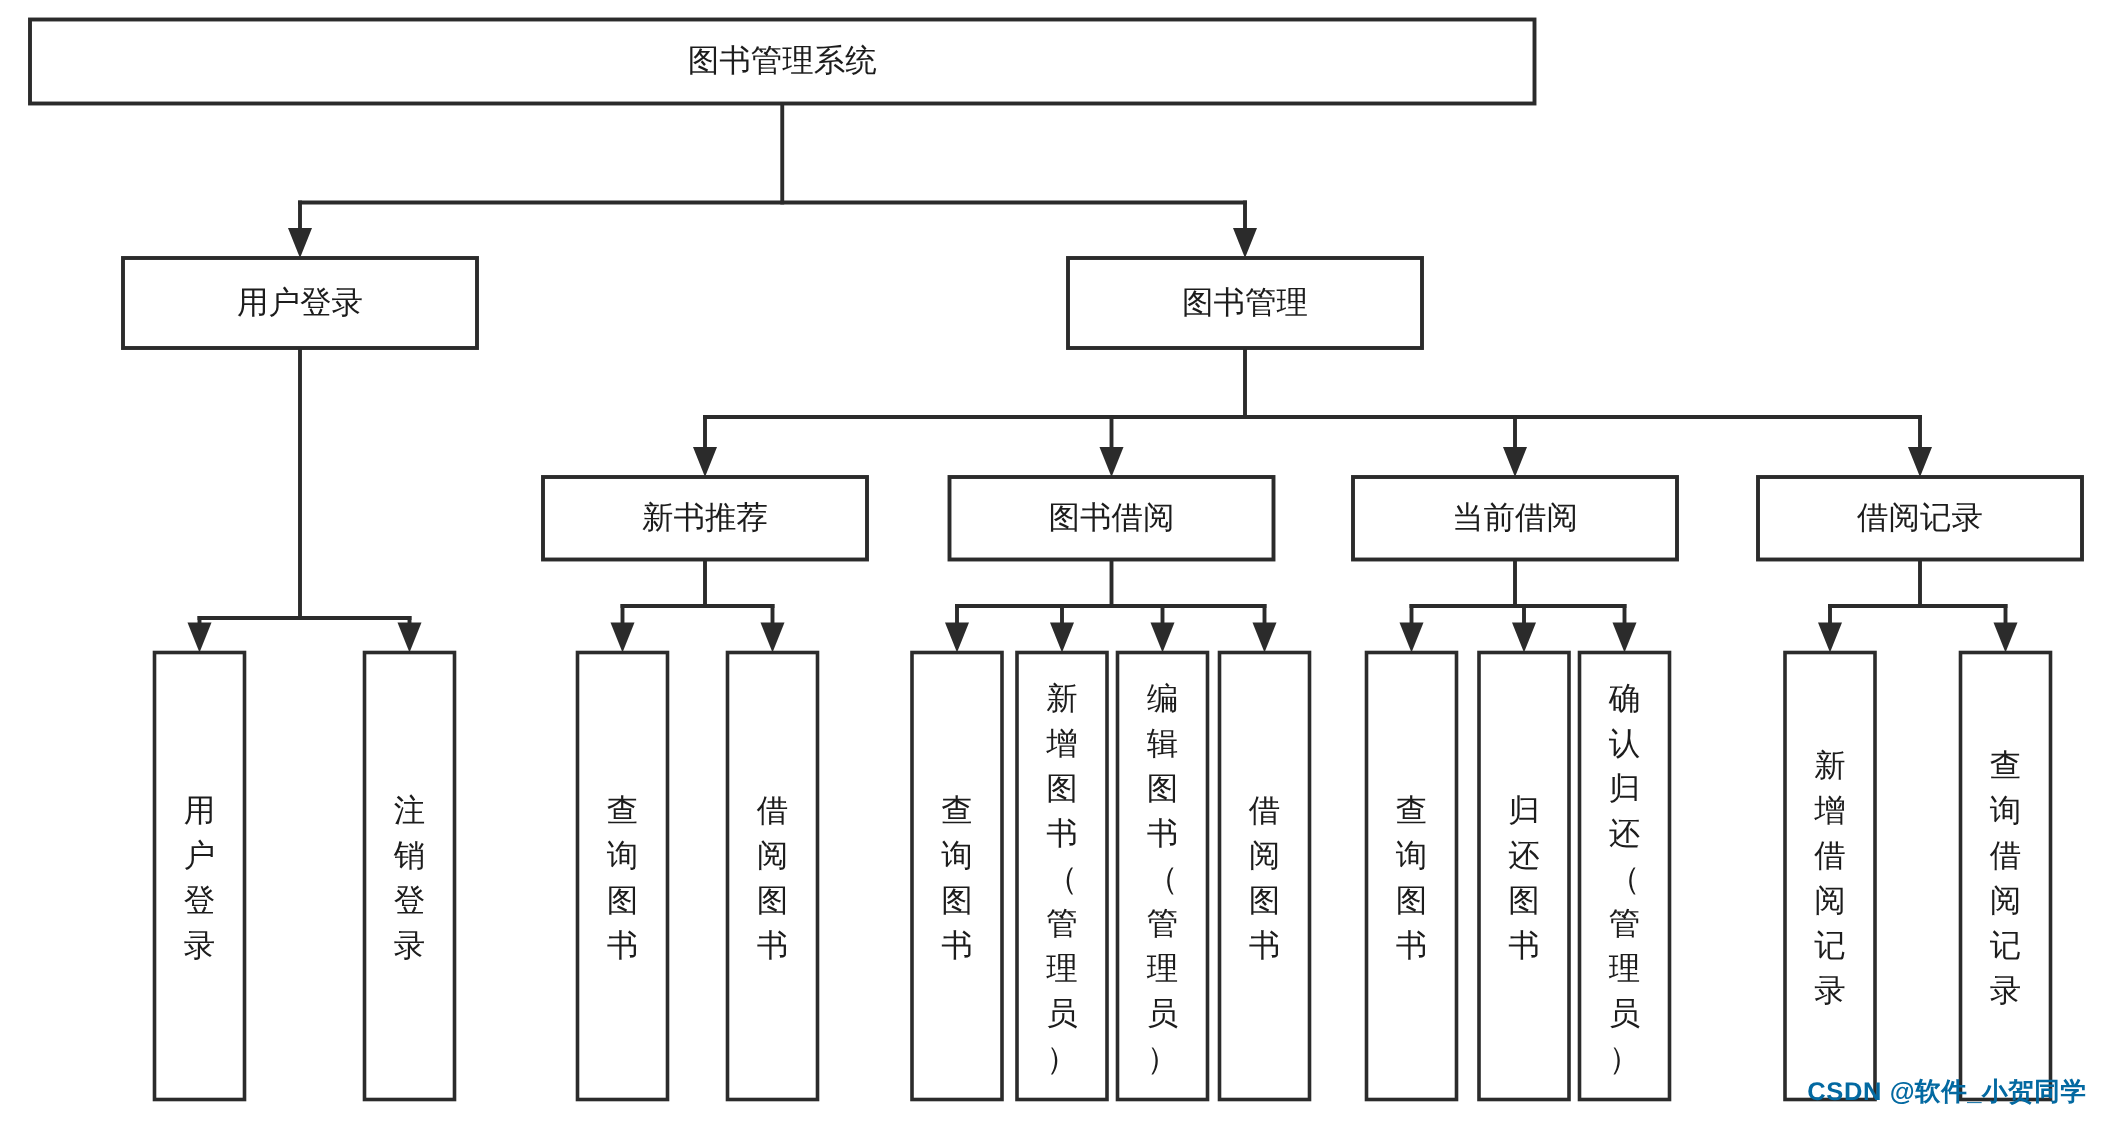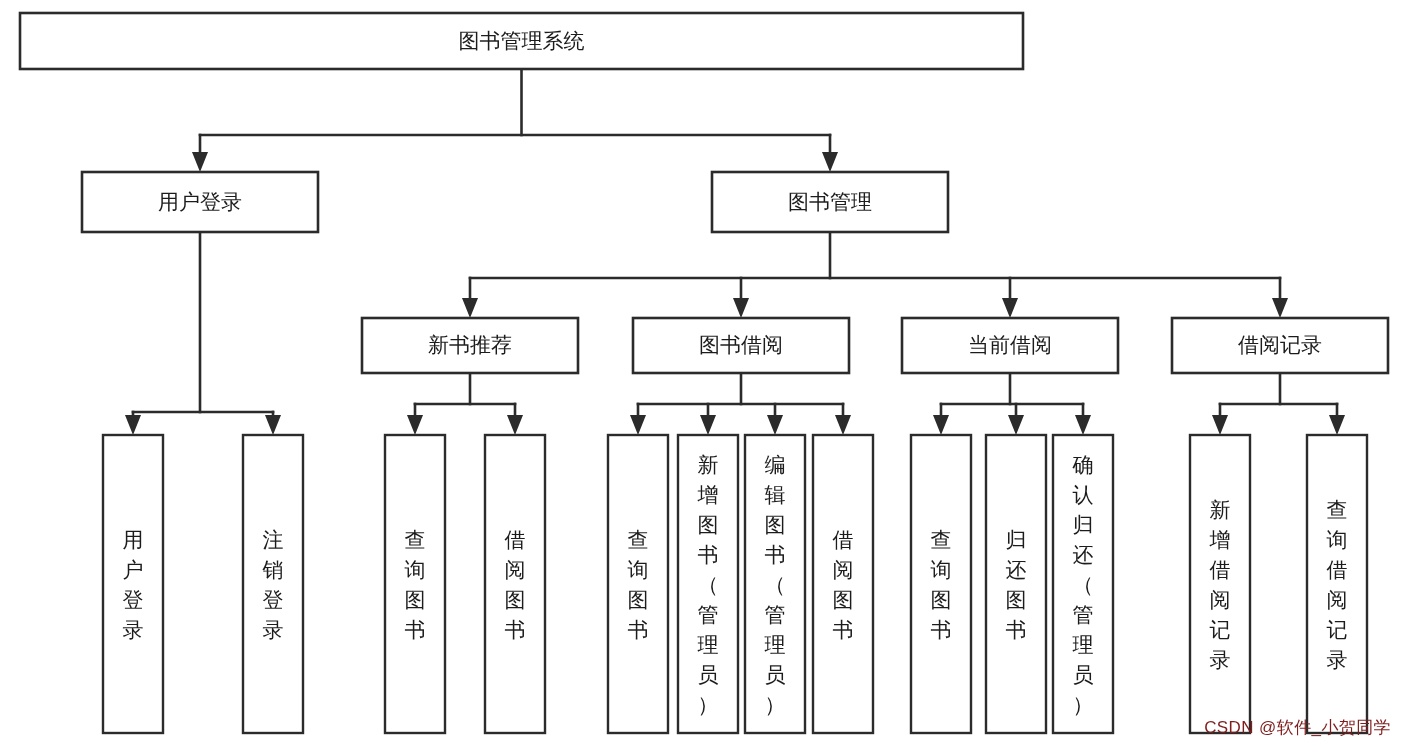--- a/index.html
+++ b/index.html
@@ -58,24 +58,25 @@
     font-size: 21px;
     fill: #1c1c1c;
     text-anchor: middle;
   }
   .watermark {
     position: absolute;
     right: 14px;
     bottom: 8px;
     font-family: "Liberation Sans", "DejaVu Sans", sans-serif;
     font-size: 17px;
-    color: #7f1d1d;
+    color: #0369a1;
     letter-spacing: 0.4px;
     white-space: nowrap;
     user-select: none;
+    font-weight: bold;
   }
 </style>
 </head>
 <body>
 
 <div id="diagram-root">
 
   <svg class="diagram-canvas" id="canvas" viewBox="0 0 1405 747">
     <g id="connector-layer">
         <line x1="521.5" y1="69" x2="521.5" y2="135" class="connector"></line>

